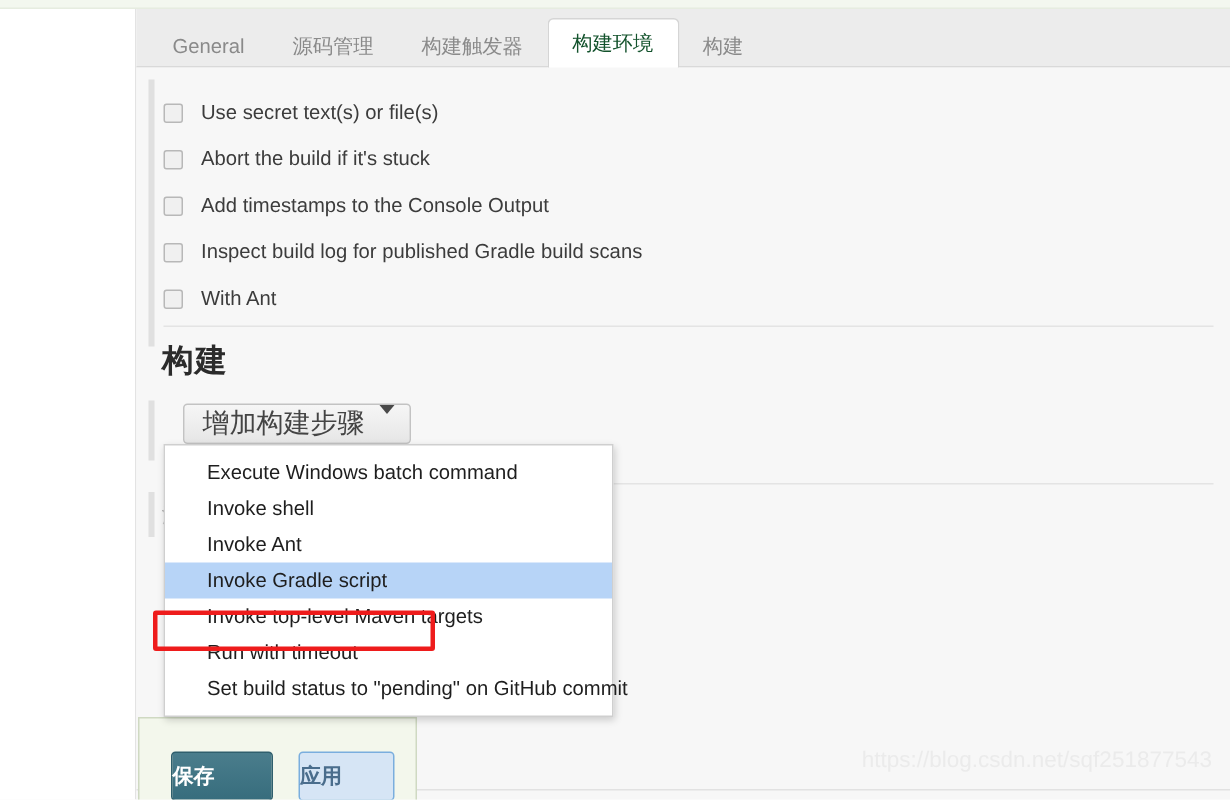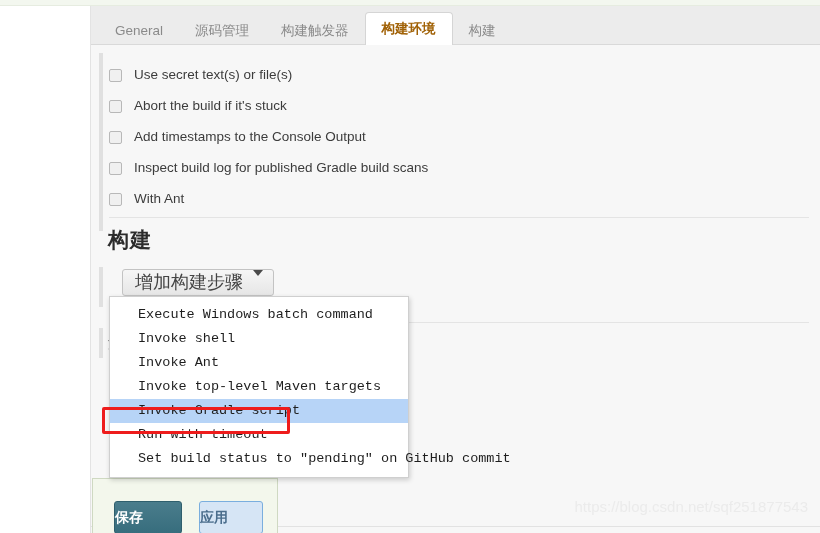--- a/index.html
+++ b/index.html
@@ -66,22 +66,22 @@
     font-size: 13.5px;
     color: #8a8a8a;
     box-sizing: border-box;
     white-space: nowrap;
     cursor: pointer;
     position: relative;
     top: 1px;
   }
   .tab.active {
     background: #ffffff;
-    color: #a16207;
-    font-weight: bold;
+    color: #14532d;
+    font-weight: normal;
     border: 1px solid #d5d5d5;
     border-bottom: 1px solid #ffffff;
     border-radius: 4px 4px 0 0;
     height: 34px;
     line-height: 32px;
   }
 
   
   .content {
     position: absolute;
@@ -193,21 +193,20 @@
   .dropdown {
     position: absolute;
     left: 18px; top: 251px;
     width: 300px;
     background: #ffffff;
     border: 1px solid #cfcfcf;
     box-shadow: 1px 2px 5px rgba(0,0,0,0.18);
     padding: 6px 0 6px 0;
     z-index: 40;
     box-sizing: border-box;
-    font-family: Liberation Mono, monospace;
   }
   .menu-item {
     height: 24px;
     line-height: 24px;
     padding-left: 28px;
     font-size: 13.5px;
     color: #1e1e1e;
     white-space: nowrap;
     cursor: pointer;
     box-sizing: border-box;
@@ -342,22 +341,22 @@
 
     <div class="divider div-2"></div>
 
     <div class="sec-rail2"></div>
     <div class="obscured-text">添加构建后操作步骤</div>
 
     <div class="dropdown">
       <div class="menu-item">Execute Windows batch command</div>
       <div class="menu-item">Invoke shell</div>
       <div class="menu-item">Invoke Ant</div>
+      <div class="menu-item selected">Invoke Gradle script</div>
       <div class="menu-item">Invoke top-level Maven targets</div>
-      <div class="menu-item selected">Invoke Gradle script</div>
       <div class="menu-item">Run with timeout</div>
       <div class="menu-item">Set build status to "pending" on GitHub commit</div>
     </div>
 
     <div class="red-box"></div>
 
     <div class="save-bar">
       <div class="btn-save">保存</div>
       <div class="btn-apply">应用</div>
     </div>

